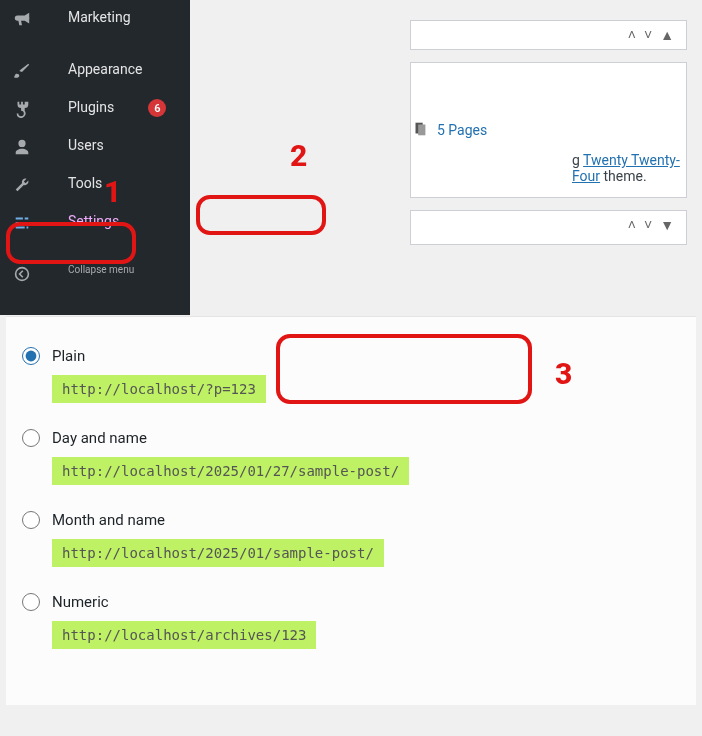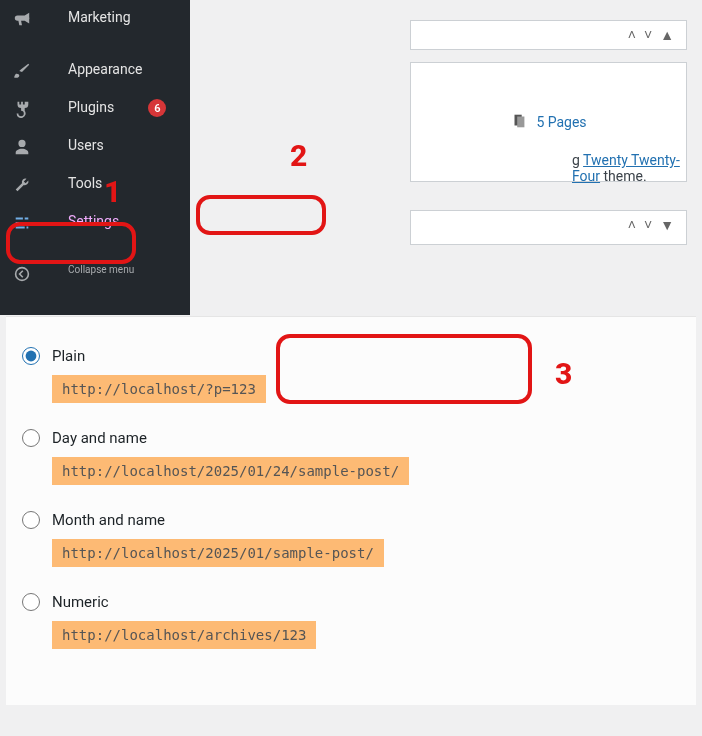--- a/index.html
+++ b/index.html
@@ -17,37 +17,37 @@
 
   
   .submenu { position: absolute; top: 0; left: 190px; width: 188px; background: #32373c; color: #ddd; padding: 8px 0; height: 270px; }
   .submenu-item { padding: 8px 14px; color: #e4e4e4; font-size: 14px; cursor: pointer; }
 
   
   .content { flex: 1; position: relative; background: #f0f0f1; padding: 0 0 0 20px; height: 100%; }
 
   .panel { position: absolute; left: 220px; right: 15px; background: #fff; border: 1px solid #ccd0d4; }
   .panel-top { top: 20px; height: 30px; }
-  .panel-main { top: 62px; height: 120px; display: flex; flex-direction: column; align-items: center; justify-content: center; }
+  .panel-main { top: 62px; height: 136px; display: flex; flex-direction: column; align-items: flex-start; justify-content: center; }
   .panel-low { top: 210px; height: 35px; }
   .panel-arrows { position: absolute; right: 12px; top: 6px; display: flex; gap: 8px; color: #666; }
   .panel-arrows span { cursor: pointer; }
   .pages-link { color: #2271b1; text-decoration: none; display: inline-flex; align-items: center; gap: 8px; font-size: 14px; }
   .theme-line { position: absolute; left: 382px; right: 20px; top: 152px; font-size: 14px; color: #3c434a; }
   .theme-link { color: #2271b1; text-decoration: underline; }
 
   
   .perma-area { position: absolute; left: 6px; right: 6px; top: 316px; background: #fcfcfc; border-top: 1px solid #e5e5e5; padding: 18px 16px 30px 16px; }
   .perma-row { display: flex; align-items: flex-start; }
   .perma-label { width: 260px; color: #1d2327; font-size: 15px; padding-top: 16px; }
   .options { flex: 1; }
   .opt { margin-bottom: 26px; margin-top: 12px; }
   .opt-head { display: flex; align-items: flex-end; gap: 12px; margin-bottom: 10px; }
   .opt-head label { font-size: 15px; color: #1d2327; }
-  .url { display: inline-block; background: #fdba74; color: #555; font-family: Menlo, Consolas, monospace; font-size: 14px; padding: 6px 10px; margin-left: 30px; }
+  .url { display: inline-block; background: #bef264; color: #555; font-family: Menlo, Consolas, monospace; font-size: 14px; padding: 6px 10px; margin-left: 30px; }
   input[type=radio] { width: 18px; height: 18px; accent-color: #2271b1; }
 
   
   .anno-box { position: absolute; border: 4px solid #e21515; border-radius: 14px; pointer-events: none; }
   .anno-num { position: absolute; color: #e21515; font-weight: 800; font-size: 30px; pointer-events: none; }
 </style>
 </head>
 <body>
 
 <div class="wrap">
@@ -179,21 +179,21 @@
             <label>Plain</label>
           </div>
           <span class="url">http://localhost/?p=123</span>
         </div>
 
         <div class="opt">
           <div class="opt-head">
             <input type="radio" name="perm" style="">
             <label>Day and name</label>
           </div>
-          <span class="url">http://localhost/2025/01/24/sample-post/</span>
+          <span class="url">http://localhost/2025/01/27/sample-post/</span>
         </div>
 
         <div class="opt">
           <div class="opt-head">
             <input type="radio" name="perm" style="">
             <label>Month and name</label>
           </div>
           <span class="url">http://localhost/2025/01/sample-post/</span>
         </div>
 

